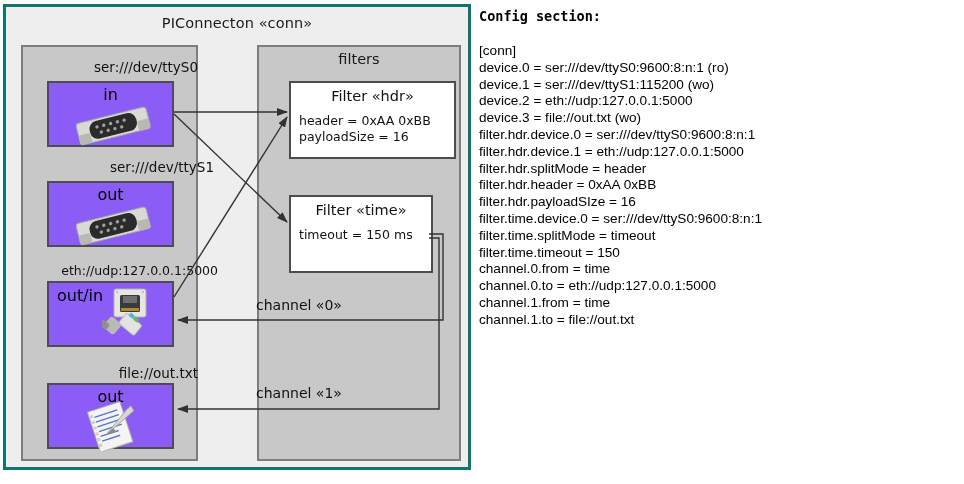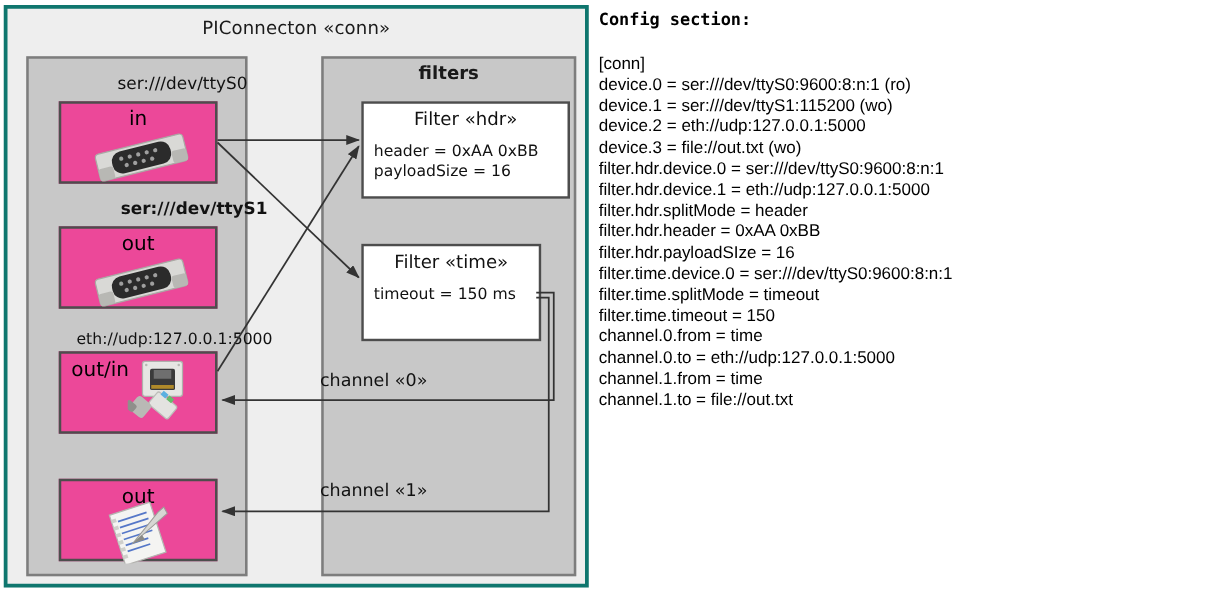--- a/index.html
+++ b/index.html
@@ -45,21 +45,20 @@
     border: 2px solid #7d7d7d;
     box-sizing: border-box;
   }
   .panel-title {
     position: absolute;
     left: 0; top: 4px;
     width: 100%;
     text-align: center;
     font-size: 14.5px;
     color: #1a1a1a;
-    font-weight: bold;
   }
 
   #panel-devices {
     left: 15px; top: 38px;
     width: 177px; height: 416px;
   }
   #panel-filters {
     left: 251px; top: 38px;
     width: 204px; height: 416px;
   }
@@ -70,21 +69,21 @@
     width: 100%;
     text-align: right;
     font-size: 13.5px;
     color: #111111;
     left: 0;
   }
   .dev-label.small { font-size: 12.5px; }
 
   .dev-box {
     position: absolute;
-    background: #ec4899;
+    background: #8b5cf6;
     border: 2px solid #4d4d4d;
     box-sizing: border-box;
   }
   .dev-box .dev-io {
     position: absolute;
     font-size: 16px;
     color: #000000;
     line-height: 1;
   }
   .dev-io.center { left: 0; width: 100%; text-align: center; top: 4px; }
@@ -191,21 +190,21 @@
               <circle cx="45" cy="26" r="1.7"></circle>
                 <circle cx="52" cy="26" r="1.7"></circle>
             </g>
             <rect x="8" y="24" width="12" height="10" rx="2" fill="#b8b8b4"></rect>
             <rect x="68" y="24" width="12" height="10" rx="2" fill="#b8b8b4"></rect>
           </g>
         </svg>
       </div>
     </div>
 
-    <div class="dev-label" style="left:15px; width:193px; top:152px;font-weight:bold;">ser:///dev/ttyS1</div>
+    <div class="dev-label" style="left:15px; width:193px; top:152px;">ser:///dev/ttyS1</div>
     <div class="dev-box" style="left:41px; top:174px; width:127px; height:66px;">
       <div class="dev-io center">out</div>
       <div class="icon-holder" style="left:20px; top:20px; width:88px; height:44px;">
         <svg width="88" height="44" viewBox="0 0 88 44">
           <g transform="rotate(-14 44 22)">
             <rect x="8" y="12" width="72" height="22" rx="3" fill="#d9d9d6" stroke="#a9a9a4" stroke-width="1"></rect>
             <rect x="20" y="14" width="48" height="18" rx="8" fill="#2b2b2b"></rect>
             <g fill="#9f9f9f">
               <circle cx="28" cy="20" r="1.7"></circle>
                 <circle cx="35" cy="20" r="1.7"></circle>
@@ -239,20 +238,21 @@
             <rect x="16" y="30" width="20" height="13" rx="2" fill="#e3e3e0" stroke="#bdbdb9" stroke-width="1"></rect>
             <rect x="19" y="27" width="5" height="4" fill="#5ab0e0"></rect>
             <rect x="25" y="27" width="5" height="4" fill="#66bb6a"></rect>
             <rect x="6" y="42" width="14" height="14" rx="3" fill="#b9b9b5"></rect>
             <rect x="2" y="50" width="9" height="7" rx="2" fill="#8f8f8b"></rect>
           </g>
         </svg>
       </div>
     </div>
 
+    <div class="dev-label" style="left:15px; width:177px; top:358px;">file://out.txt</div>
     <div class="dev-box" style="left:41px; top:376px; width:127px; height:66px;">
       <div class="dev-io center">out</div>
       <div class="icon-holder" style="left:32px; top:16px; width:64px; height:50px;">
         <svg width="64" height="50" viewBox="0 0 64 50">
           <g transform="rotate(-18 32 25)">
             <rect x="12" y="4" width="34" height="42" fill="#f4f4f2" stroke="#b4b4b0" stroke-width="1"></rect>
             <g stroke="#5577c8" stroke-width="1.4">
               <line x1="17" y1="11" x2="41" y2="11"></line>
               <line x1="17" y1="16" x2="41" y2="16"></line>
               <line x1="17" y1="21" x2="41" y2="21"></line>

